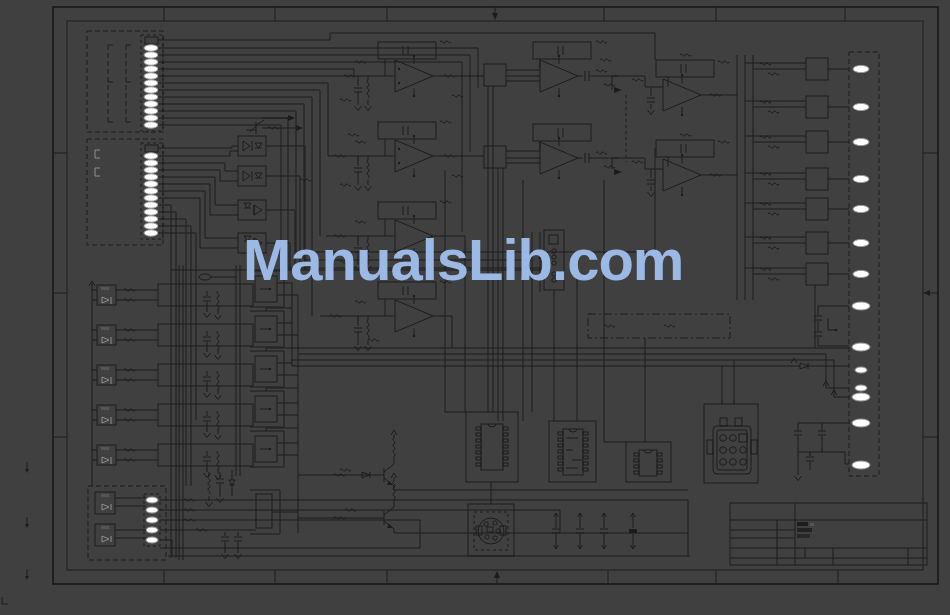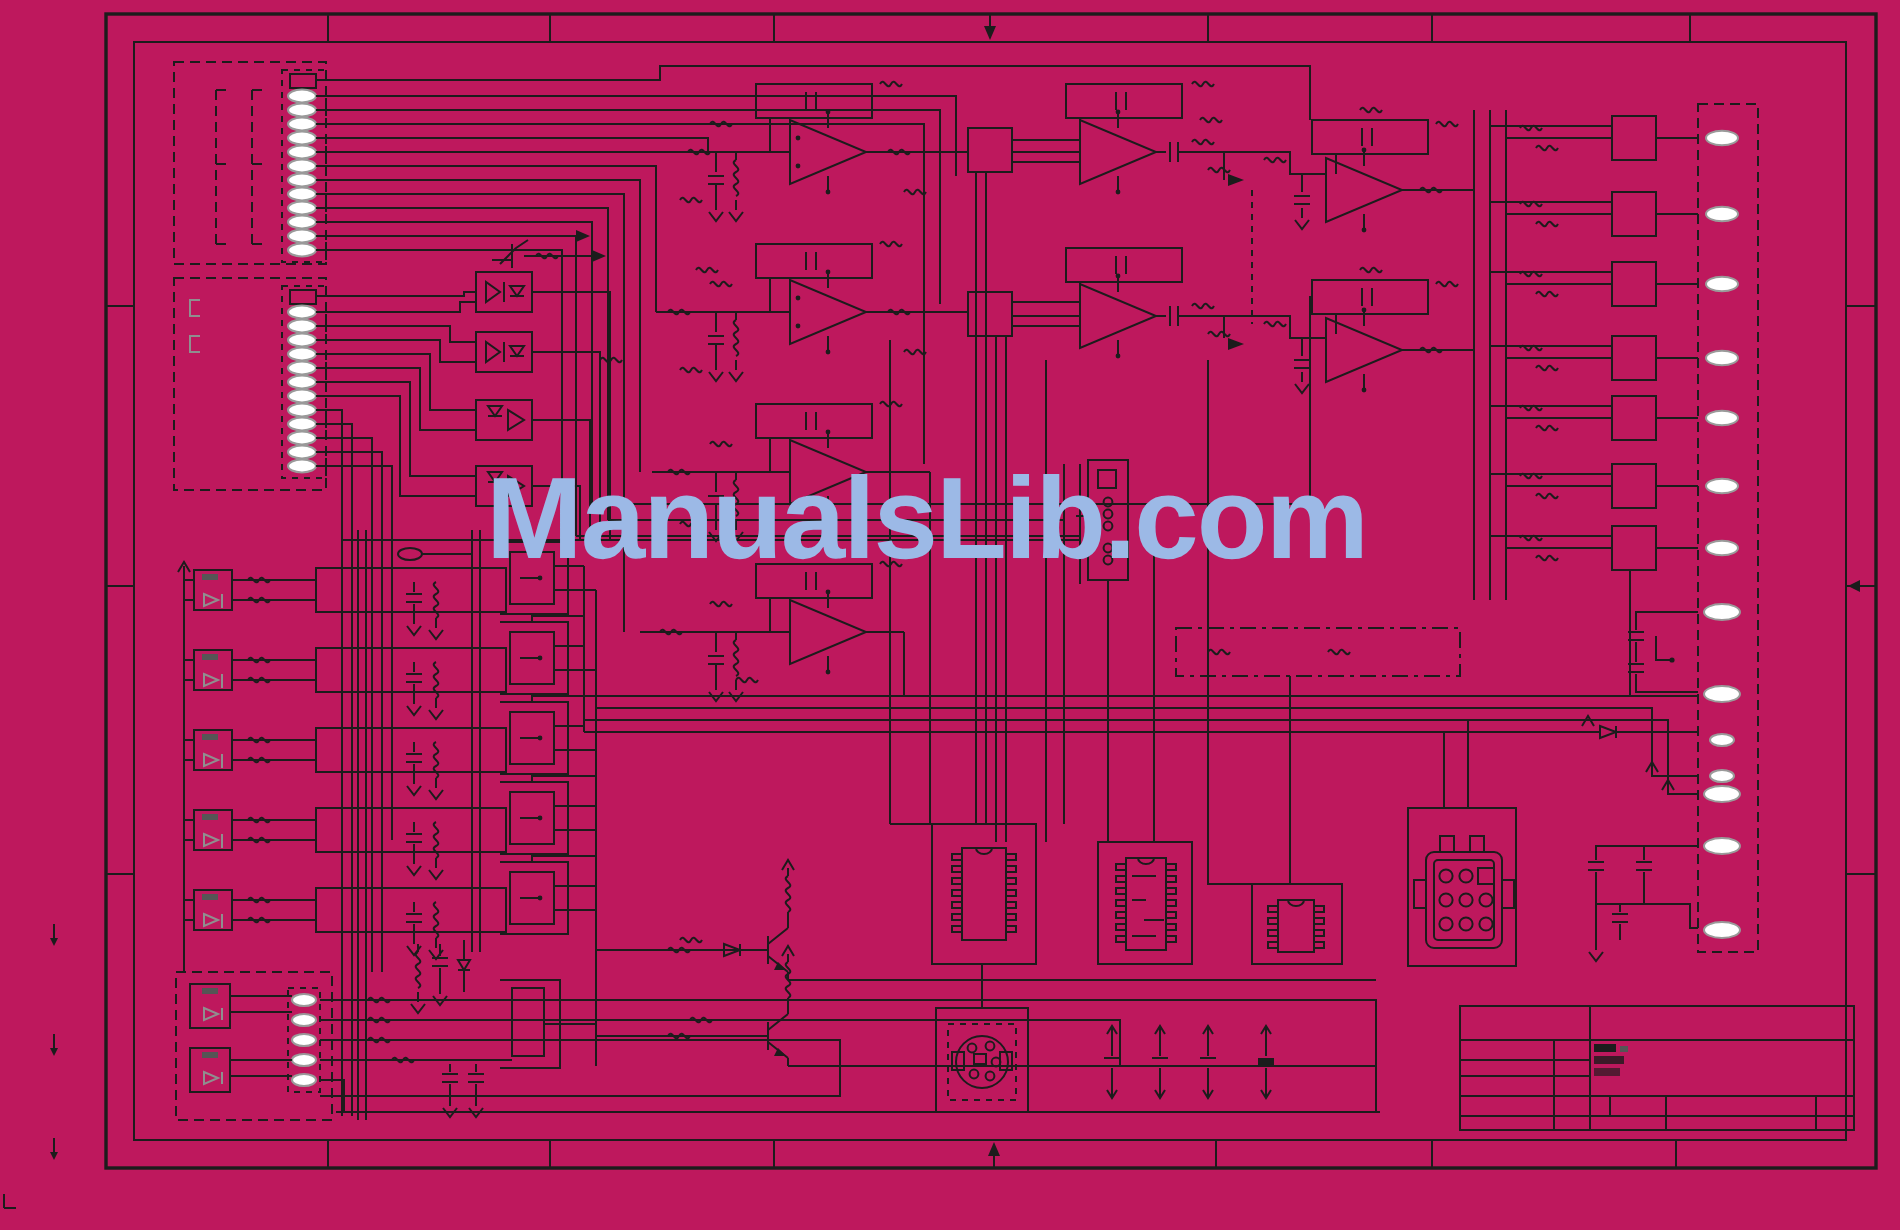--- a/index.html
+++ b/index.html
@@ -1,16 +1,16 @@
 <!DOCTYPE html>
 <html><head>
 <meta charset="utf-8">
 <style>
   html,body{margin:0;padding:0;background:#fff;}
-  .sheet{position:relative;width:950px;height:615px;background:#be185d;overflow:hidden;
+  .sheet{position:relative;width:950px;height:615px;background:#404040;overflow:hidden;
          font-family:"Liberation Sans",sans-serif;}
   svg{position:absolute;left:0;top:0;}
   svg path,svg rect,svg ellipse,svg circle,svg line{fill:none;stroke:#1c1c1c;stroke-width:1;}
   .g{stroke:#8f8f8f !important;}
   .pinq{stroke:#9a9a9a !important;fill:#ffffff;}
   .dash{stroke-dasharray:5 3;}
   .dash2{stroke-dasharray:3 3;}
   .dd{stroke-dasharray:8 3 2 3;}
   .fillb{fill:#1c1c1c;stroke:none;}
   .fillg{fill:#555;stroke:none;}

